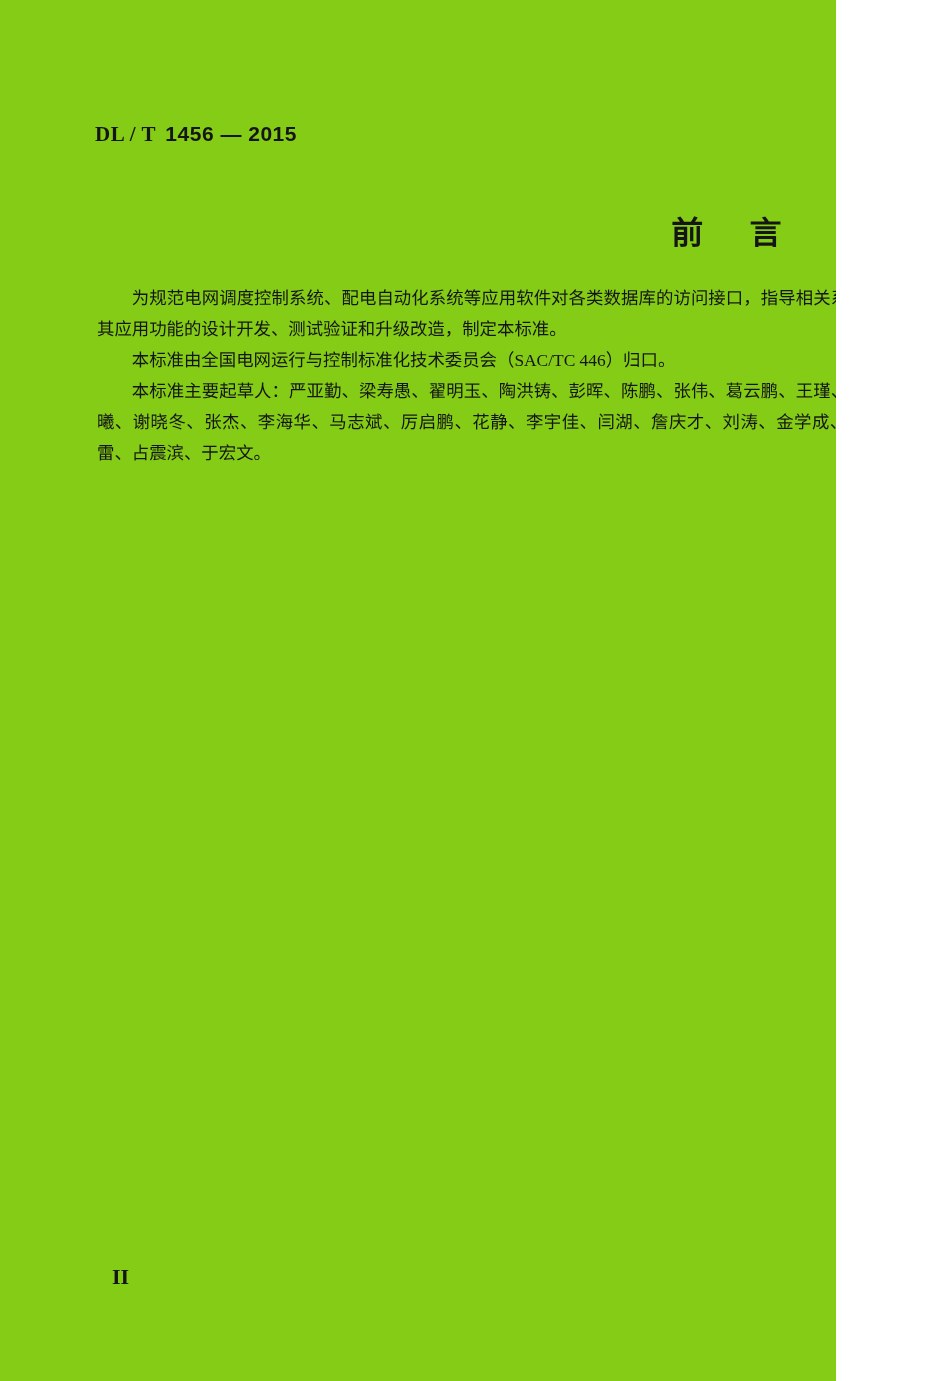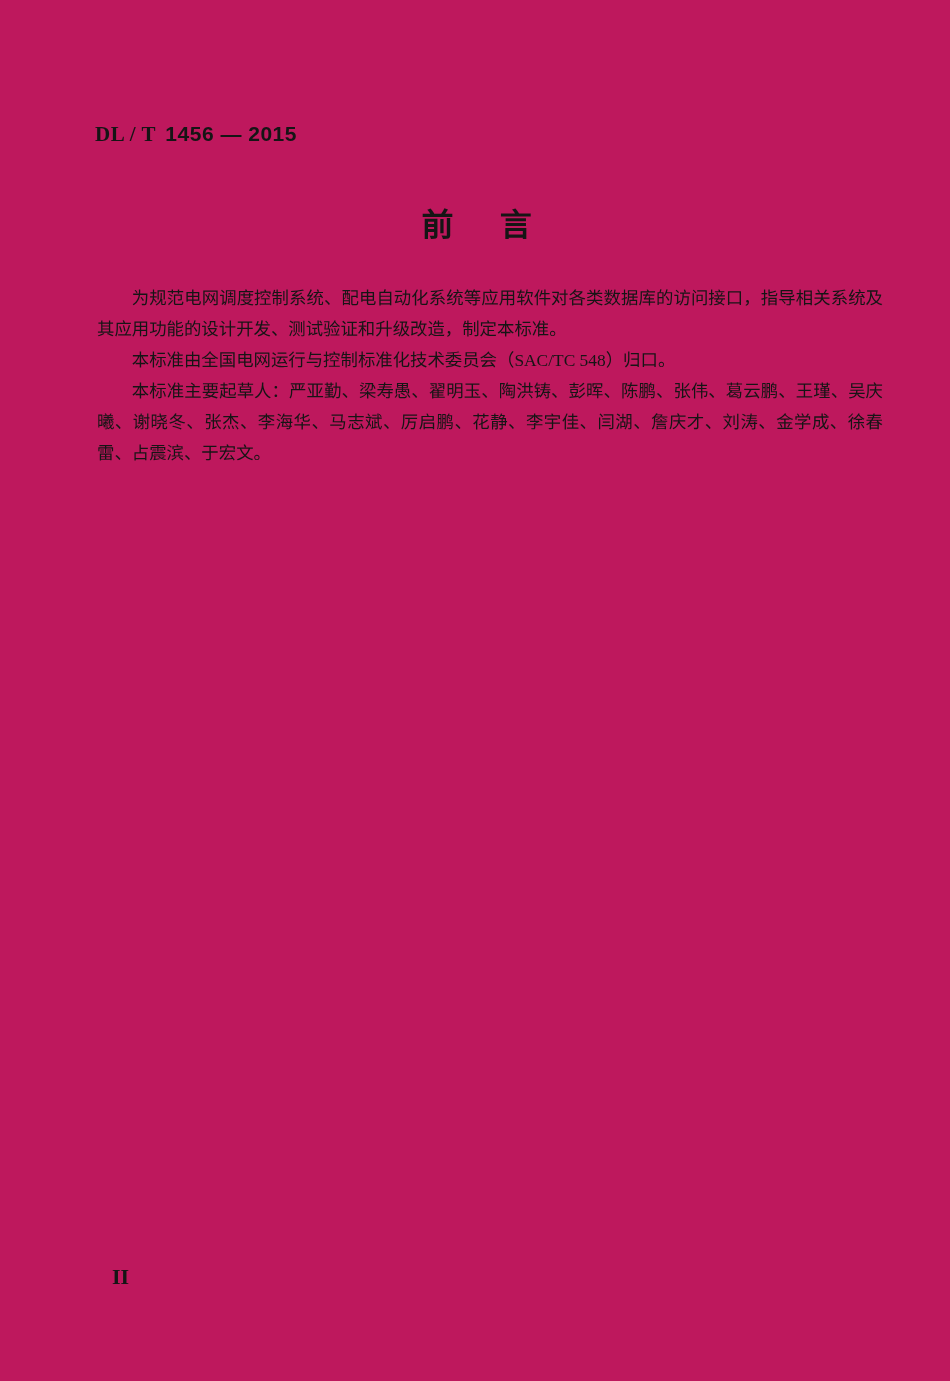--- a/index.html
+++ b/index.html
@@ -2,23 +2,23 @@
 <html lang="zh-CN"><head>
 <meta charset="utf-8">
 <style>
   html, body {
     margin: 0;
     padding: 0;
     background: #ffffff;
   }
   .page {
     position: relative;
-    width: 950px;
+    width: 836px;
     height: 1381px;
-    background: #be185d;
+    background: #84cc16;
     overflow: hidden;
     font-family: "Liberation Serif", "DejaVu Serif", serif;
     color: #151515;
   }
   .doc-header {
     position: absolute;
     left: 95px;
     top: 122px;
     font-size: 21px;
     font-weight: bold;
@@ -31,22 +31,22 @@
   .doc-header .num {
     font-family: "Liberation Sans", "DejaVu Sans", sans-serif;
     font-weight: 600;
     margin-left: 4px;
   }
   .fw-title {
     position: absolute;
     left: 0;
     right: 0;
     top: 199px;
-    margin: 0;
-    text-align: center;
+    margin: 8px;
+    text-align: right;
     font-size: 32px;
     font-weight: bold;
     letter-spacing: 1.45em;
     padding-left: 1.55em; 
     white-space: nowrap;
   }
   .fw-body {
     position: absolute;
     left: 97px;
     top: 283px;
@@ -77,19 +77,19 @@
 
   <div class="doc-header">
     <span class="code">DL / T</span>
     <span class="num">1456 — 2015</span>
   </div>
 
   <h1 class="fw-title">前言</h1>
 
   <div class="fw-body">
       <p class="para">为规范电网调度控制系统、配电自动化系统等应用软件对各类数据库的访问接口，指导相关系统及其应用功能的设计开发、测试验证和升级改造，制定本标准。</p>
-      <p class="para">本标准由全国电网运行与控制标准化技术委员会（SAC/TC 548）归口。</p>
+      <p class="para">本标准由全国电网运行与控制标准化技术委员会（SAC/TC 446）归口。</p>
       <p class="para">本标准主要起草人：严亚勤、梁寿愚、翟明玉、陶洪铸、彭晖、陈鹏、张伟、葛云鹏、王瑾、吴庆曦、谢晓冬、张杰、李海华、马志斌、厉启鹏、花静、李宇佳、闫湖、詹庆才、刘涛、金学成、徐春雷、占震滨、于宏文。</p>
     </div>
 
   <div class="page-number">II</div>
 
 </div>
 
 </body></html>

